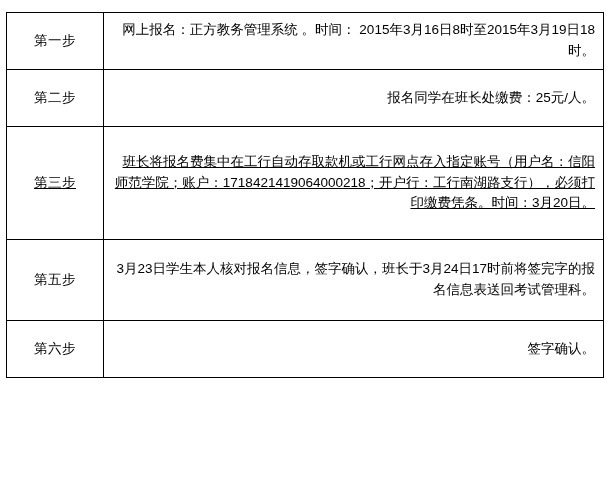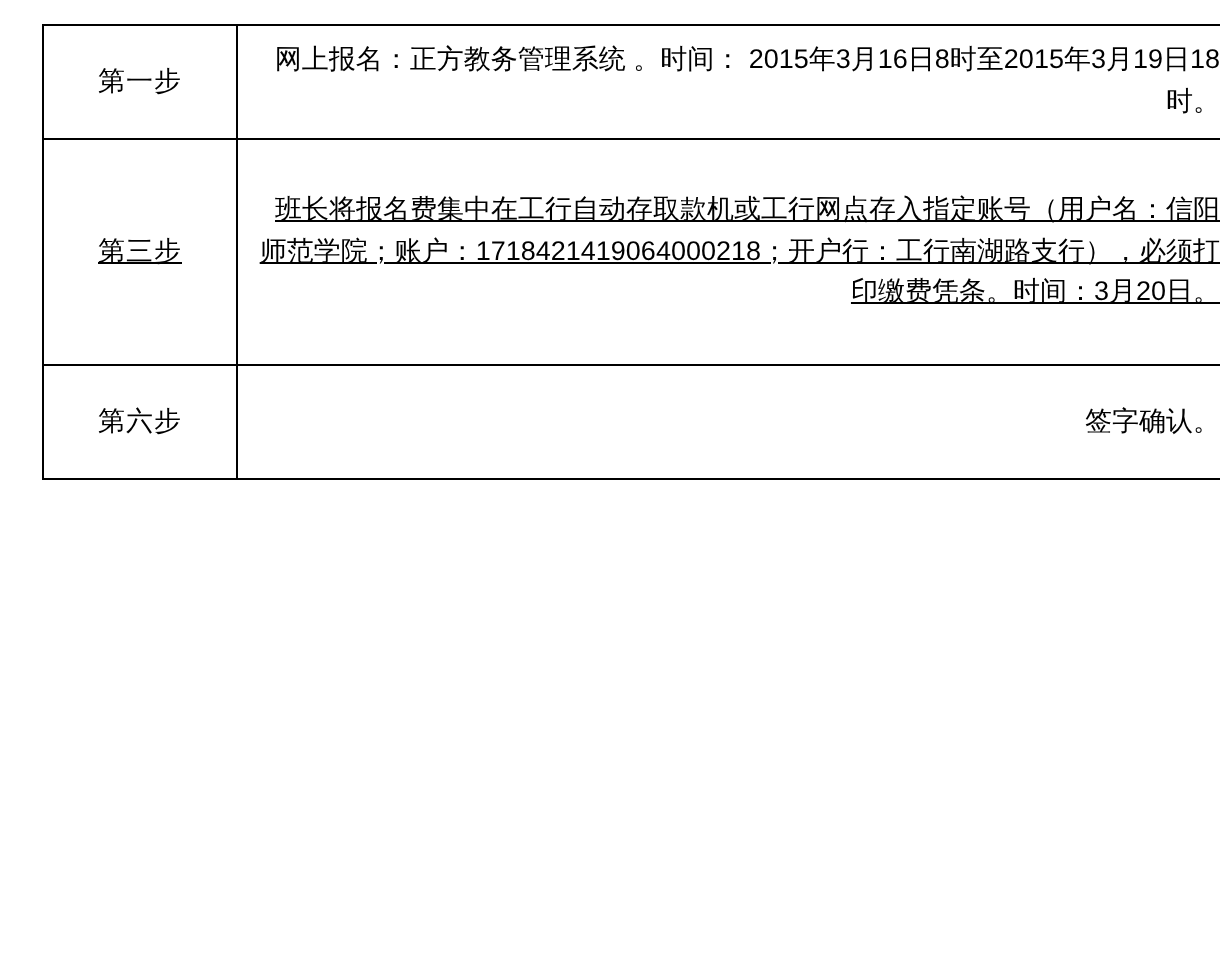--- a/index.html
+++ b/index.html
@@ -11,21 +11,21 @@
     width: 610px;
     height: 483px;
     font-family: "Liberation Sans", sans-serif;
     color: #000000;
   }
   .page {
     width: 610px;
     height: 382px;
     position: relative;
     box-sizing: border-box;
-    padding: 12px 6px 0 21px;
+    padding: 12px 6px 0 6px;
   }
   table.steps {
     border-collapse: collapse;
     width: 598px;
     margin: 0 auto;
     table-layout: fixed;
   }
   table.steps td {
     border: 1px solid #000000;
     vertical-align: middle;
@@ -53,23 +53,31 @@
 </head>
 <body>
 
 <div class="page">
   <table class="steps">
     <tbody>
       <tr class="r1">
         <td class="step-label">第一步</td>
         <td class="step-text">网上报名：正方教务管理系统 。时间： 2015年3月16日8时至2015年3月19日18时。</td>
       </tr>
+      <tr class="r2">
+        <td class="step-label">第二步</td>
+        <td class="step-text">报名同学在班长处缴费：25元/人。</td>
+      </tr>
       <tr class="r3">
         <td class="step-label">第三步</td>
         <td class="step-text">班长将报名费集中在工行自动存取款机或工行网点存入指定账号（用户名：信阳师范学院；账户：1718421419064000218；开户行：工行南湖路支行），必须打印缴费凭条。时间：3月20日。</td>
+      </tr>
+      <tr class="r5">
+        <td class="step-label">第五步</td>
+        <td class="step-text">3月23日学生本人核对报名信息，签字确认，班长于3月24日17时前将签完字的报名信息表送回考试管理科。</td>
       </tr>
       <tr class="r6">
         <td class="step-label">第六步</td>
         <td class="step-text">签字确认。</td>
       </tr>
     </tbody>
   </table>
 </div>
 
 </body></html>

